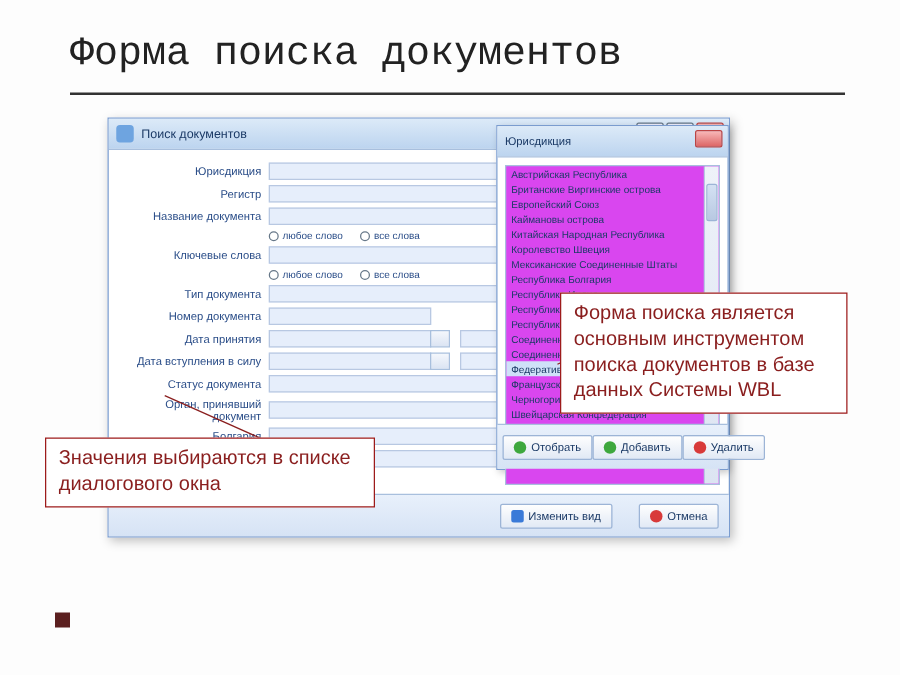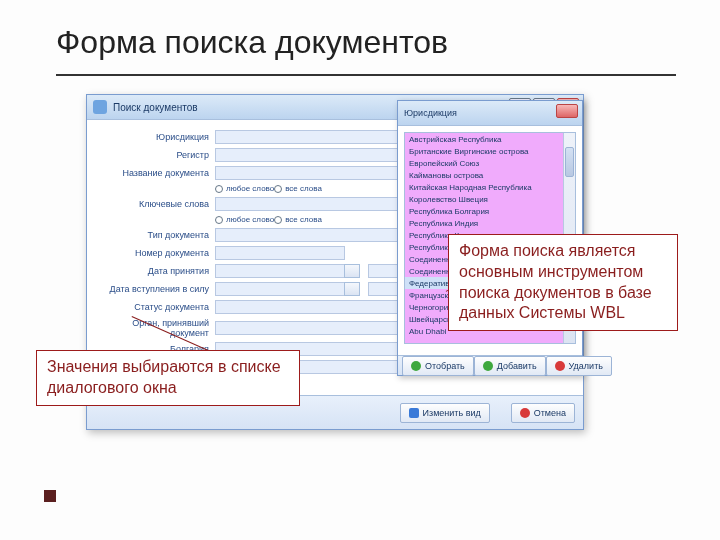--- a/index.html
+++ b/index.html
@@ -11,21 +11,21 @@
     overflow: hidden;
   }
   .slide {
     width: 720px; height: 540px;
     position: relative;
   }
   .slide-title {
     position: absolute;
     left: 56px; top: 24px;
     font-size: 32px;
-    font-family: Liberation Sans, sans-serif;
+    font-family: Liberation Mono, monospace;
     color: #222;
   }
   .title-rule {
     position: absolute;
     left: 56px; top: 74px;
     width: 620px;
     border-top: 2px solid #333;
   }
   .corner-sq {
     position: absolute;
@@ -82,21 +82,21 @@
     padding-right: 6px;
     color: #2a4d88;
     font-size: 9px;
   }
   .finput {
     flex: 1;
     height: 14px;
     background: #e6eefb;
     border: 1px solid #b8c8e2;
   }
-  .radios { display:flex; margin-left:118px; font-size:8px; color:#2a4d88; margin-bottom:4px;}
+  .radios { display:flex; gap:14px; margin-left:118px; font-size:8px; color:#2a4d88; margin-bottom:4px;}
   .radio-dot{width:8px;height:8px;border:1px solid #678;border-radius:50%;display:inline-block;margin-right:3px;vertical-align:middle;}
   .finput.short { flex: 0 0 130px; }
   .dsel {
     flex: 0 0 16px; height:14px;
     background: linear-gradient(#f4f7fc,#dbe4f3);
     border: 1px solid #a8bfdd;
     margin-left: -1px;
   }
 
   .footer-bar {
@@ -127,38 +127,38 @@
     position: absolute;
     left: 310px; top: 5px;
     width: 186px; height: 276px;
     background: #fff;
     border:1px solid #7a9ccf;
     box-shadow: 2px 2px 6px rgba(0,0,0,.25);
   }
   .dialog .wtitle{height:20px;font-size:9px;}
   .listbox{
     margin: 6px;
-    height: 212px;
+    height: 256px;
     border:1px solid #a8bfdd;
-    background:#f0abfc;
+    background:#d946ef;
     overflow:hidden;
     font-size:8px;
     color:#1b3a66;
     position:relative;
   }
   .listbox .li{
     padding:1px 4px;
     white-space:nowrap; overflow:hidden; text-overflow:ellipsis;
     height:12px; line-height:12px;
   }
   .listbox .li.sel{background:#cfe1f8;}
   .listbox .scroll{position:absolute;right:0;top:0;bottom:0;width:12px;background:linear-gradient(#eef2f9,#dce4f2);border-left:1px solid #b8c8e2;}
   .listbox .scroll .thumb{position:absolute;left:1px;right:1px;top:14px;height:30px;background:linear-gradient(#d4e1f3,#b8c8e2);border:1px solid #9cb4d6;border-radius:2px;}
   .dialog .dfooter{
-    position:absolute;left:0;right:0;bottom:0;height:20px;
+    position:absolute;left:0;right:0;bottom:0;height:36px;
     background:linear-gradient(#e8f0fb,#d6e3f5);
     border-top:1px solid #a8bfdd;
     display:flex;align-items:center;justify-content:space-around;padding:0 4px;
   }
 
   
   .callout {
     position:absolute;
     background:#fff;
     border:1px solid #9d1b1b;
@@ -285,20 +285,21 @@
             <div class="wbtn close"></div>
           </div>
       </div>
       <div class="listbox">
         <div class="li">Австрийская Республика</div>
         <div class="li">Британские Виргинские острова</div>
         <div class="li">Европейский Союз</div>
         <div class="li">Каймановы острова</div>
         <div class="li">Китайская Народная Республика</div>
         <div class="li">Королевство Швеция</div>
+        <div class="li">Мексиканские Соединенные Штаты</div>
         <div class="li">Республика Болгария</div>
         <div class="li">Республика Индия</div>
         <div class="li">Республика Кипр</div>
         <div class="li">Республика Объединенных островов</div>
         <div class="li">Соединенное Королевство Великобритании и Северной Ирландии</div>
         <div class="li">Соединенные Штаты Америки</div>
         <div class="li sel">Федеративная Республика Германия</div>
         <div class="li">Французская Республика</div>
         <div class="li">Черногория</div>
         <div class="li">Швейцарская Конфедерация</div>

